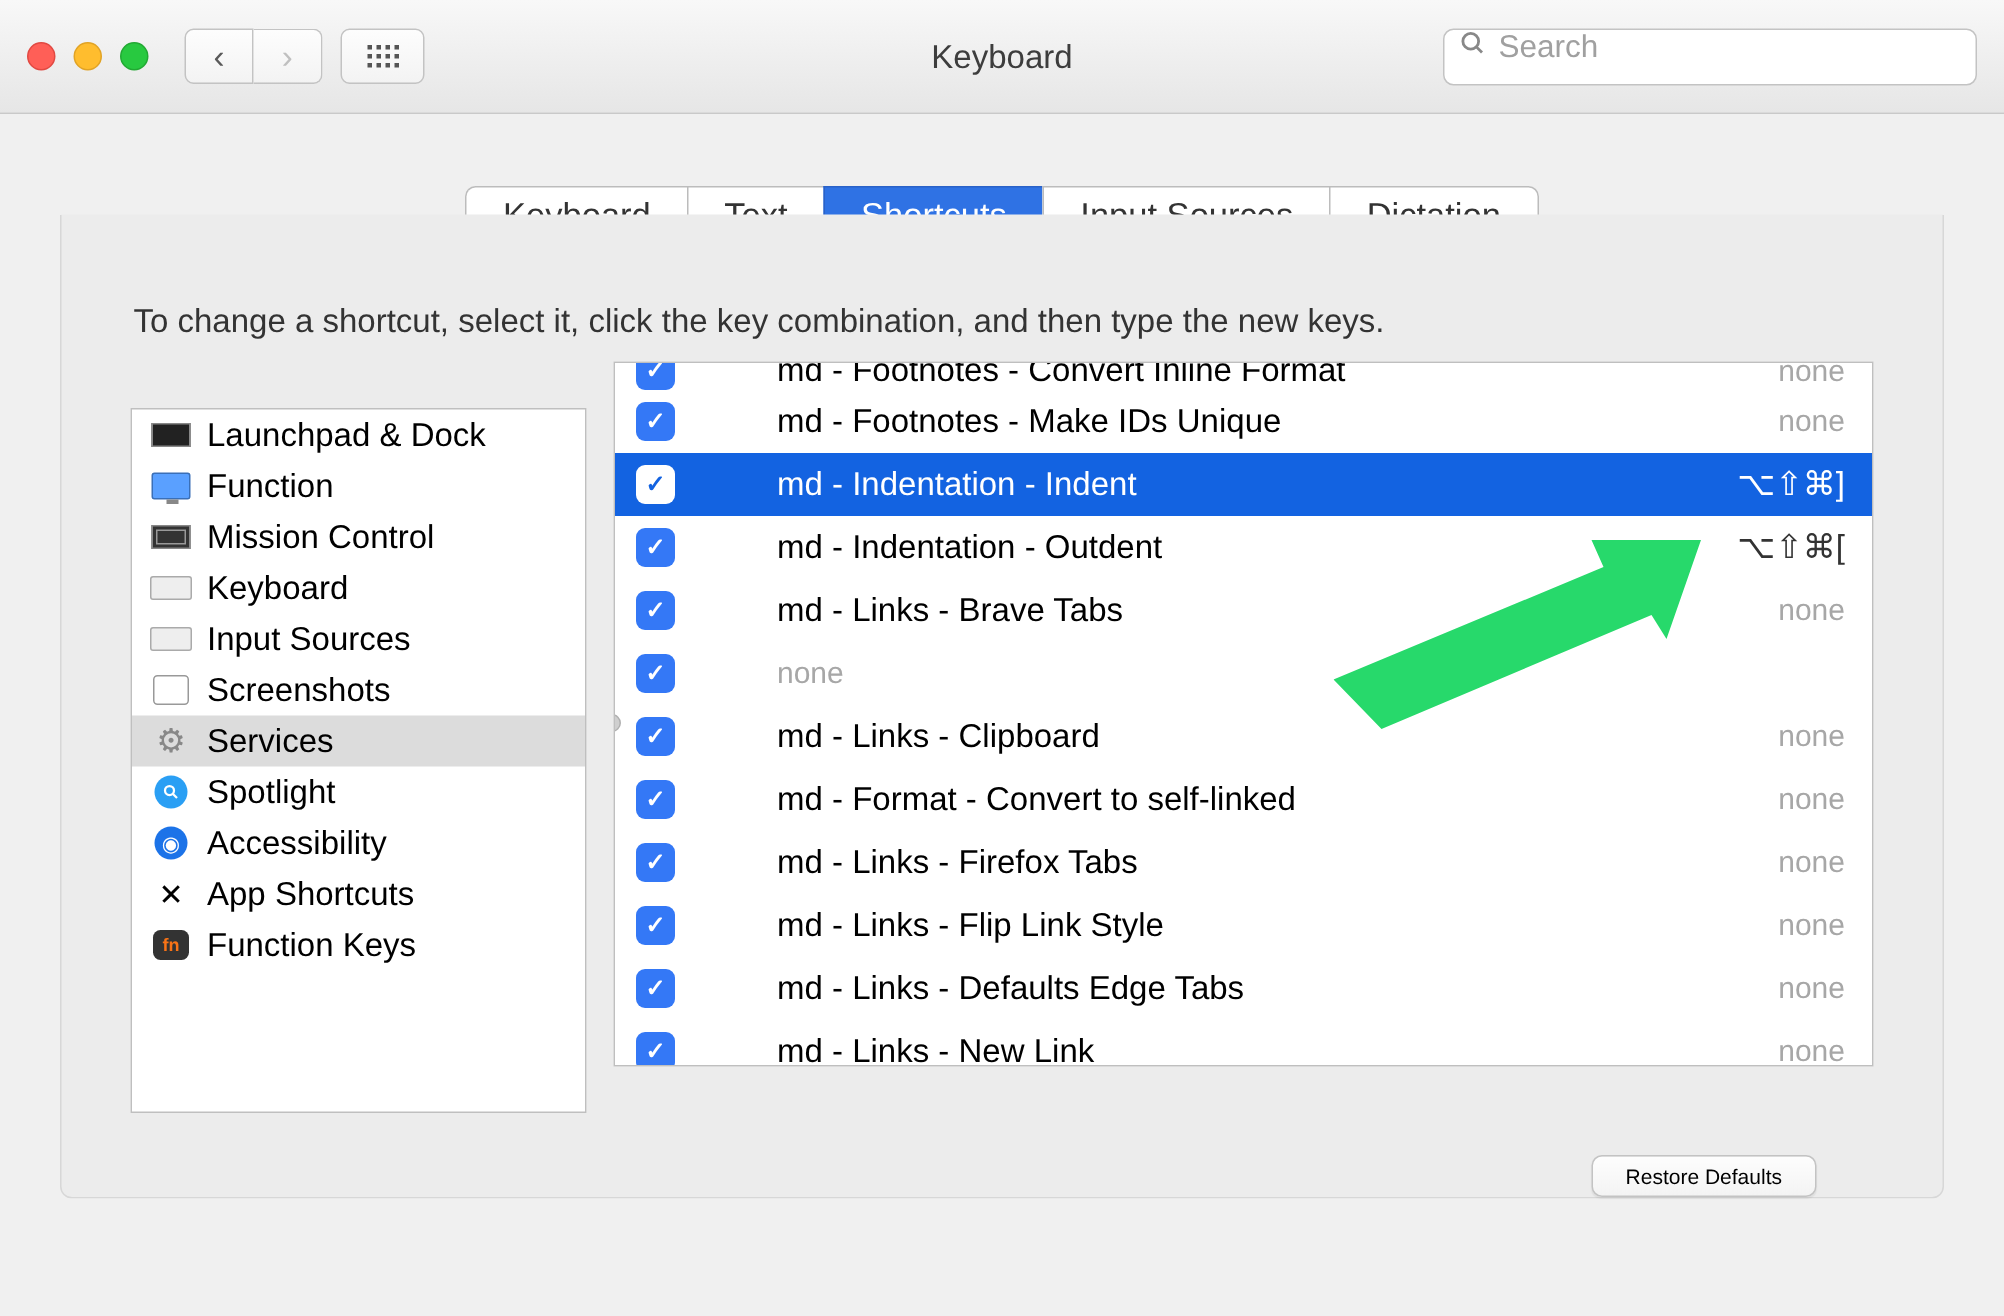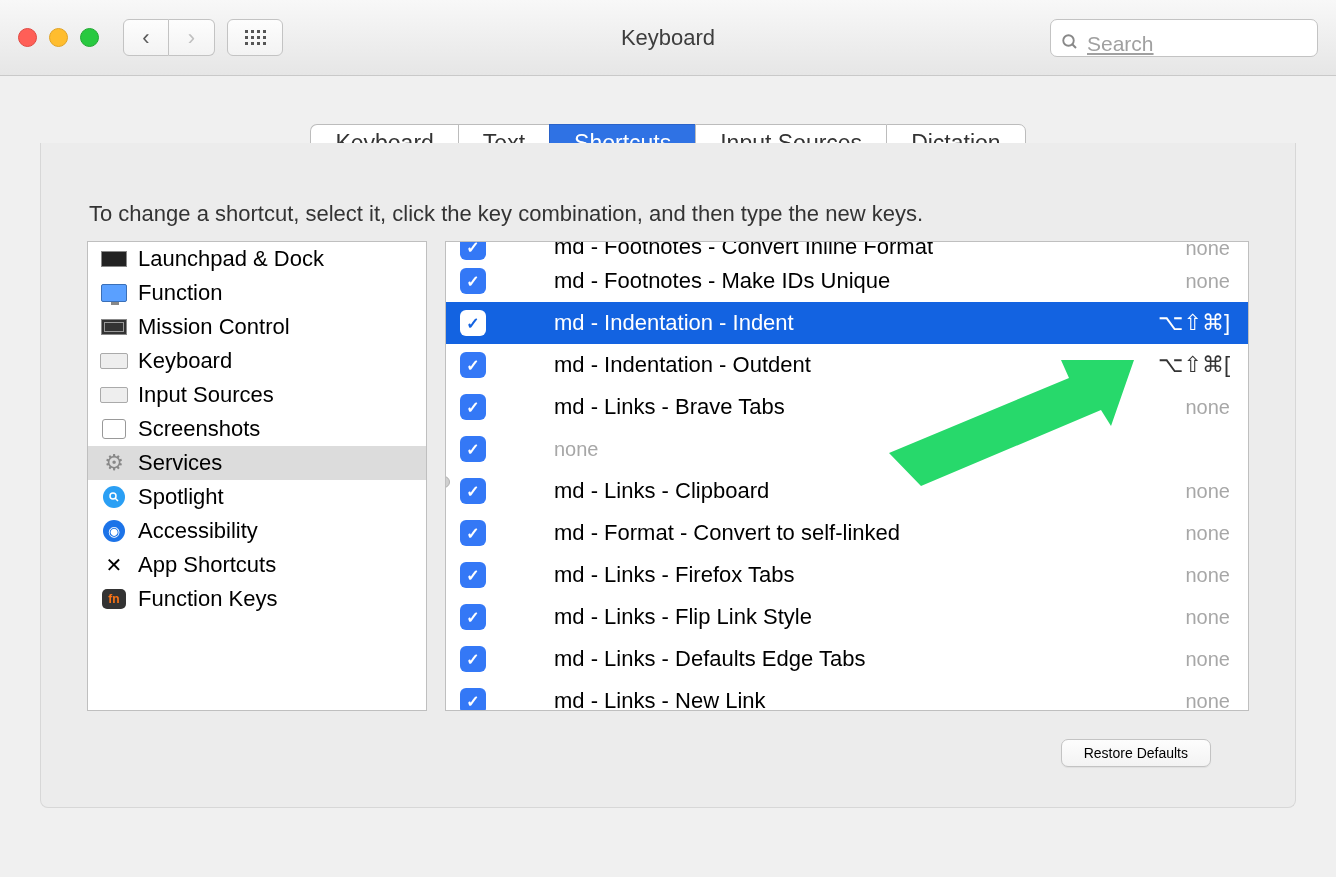--- a/index.html
+++ b/index.html
@@ -48,29 +48,28 @@
   .grid-dots {
     display: grid; grid-template-columns: repeat(4, 3px); gap: 3px;
   }
   .grid-dots span { width: 3px; height: 3px; background: #555; }
   .window-title {
     position: absolute; left: 50%; transform: translateX(-50%);
     font-size: 22px; font-weight: 500; color: #3d3d3d;
   }
   .search-field {
     margin-left: auto;
-    width: 268px; height: 38px;
+    width: 356px; height: 38px;
     background: #fff;
     border: 1px solid #c3c3c3;
     border-radius: 7px;
-    display: flex; align-items: flex-end;
+    display: flex; align-items: flex-start;
     padding: 0 10px;
     color: #a0a0a0;
     font-size: 21px;
-    text-decoration: underline;
   }
   .search-field .mag { margin-right: 8px; color: #888; }
 
   
   .tab-row {
     display: flex; justify-content: center;
     margin-top: 48px;
     font-size: 23px;
   }
   .tab {
@@ -89,41 +88,40 @@
   }
 
   
   .content-wrap {
     margin: 0 40px;
     background: #ececec;
     border: 1px solid #d7d7d7;
     border-top: none;
     border-radius: 0 0 8px 8px;
     padding-top: 58px;
-    padding-bottom: 40px;
     position: relative;
   }
   .instruction {
     font-size: 22px;
     color: #333;
     padding: 0 48px 14px 48px;
   }
   .two-pane {
     display: flex;
     gap: 18px;
     padding: 0 46px;
   }
   .pane {
     background: #fff;
     border: 1px solid #bfbfbf;
     height: 470px;
     overflow: hidden;
     position: relative;
   }
-  .pane-left { width: 340px; }
+  .pane-left { width: 304px; margin-top: 31px; }
   .pane-right { flex: 1; }
 
   
   .sidebar-item {
     display: flex; align-items: center;
     padding: 4px 12px;
     font-size: 22px;
     gap: 10px;
     cursor: default;
   }

